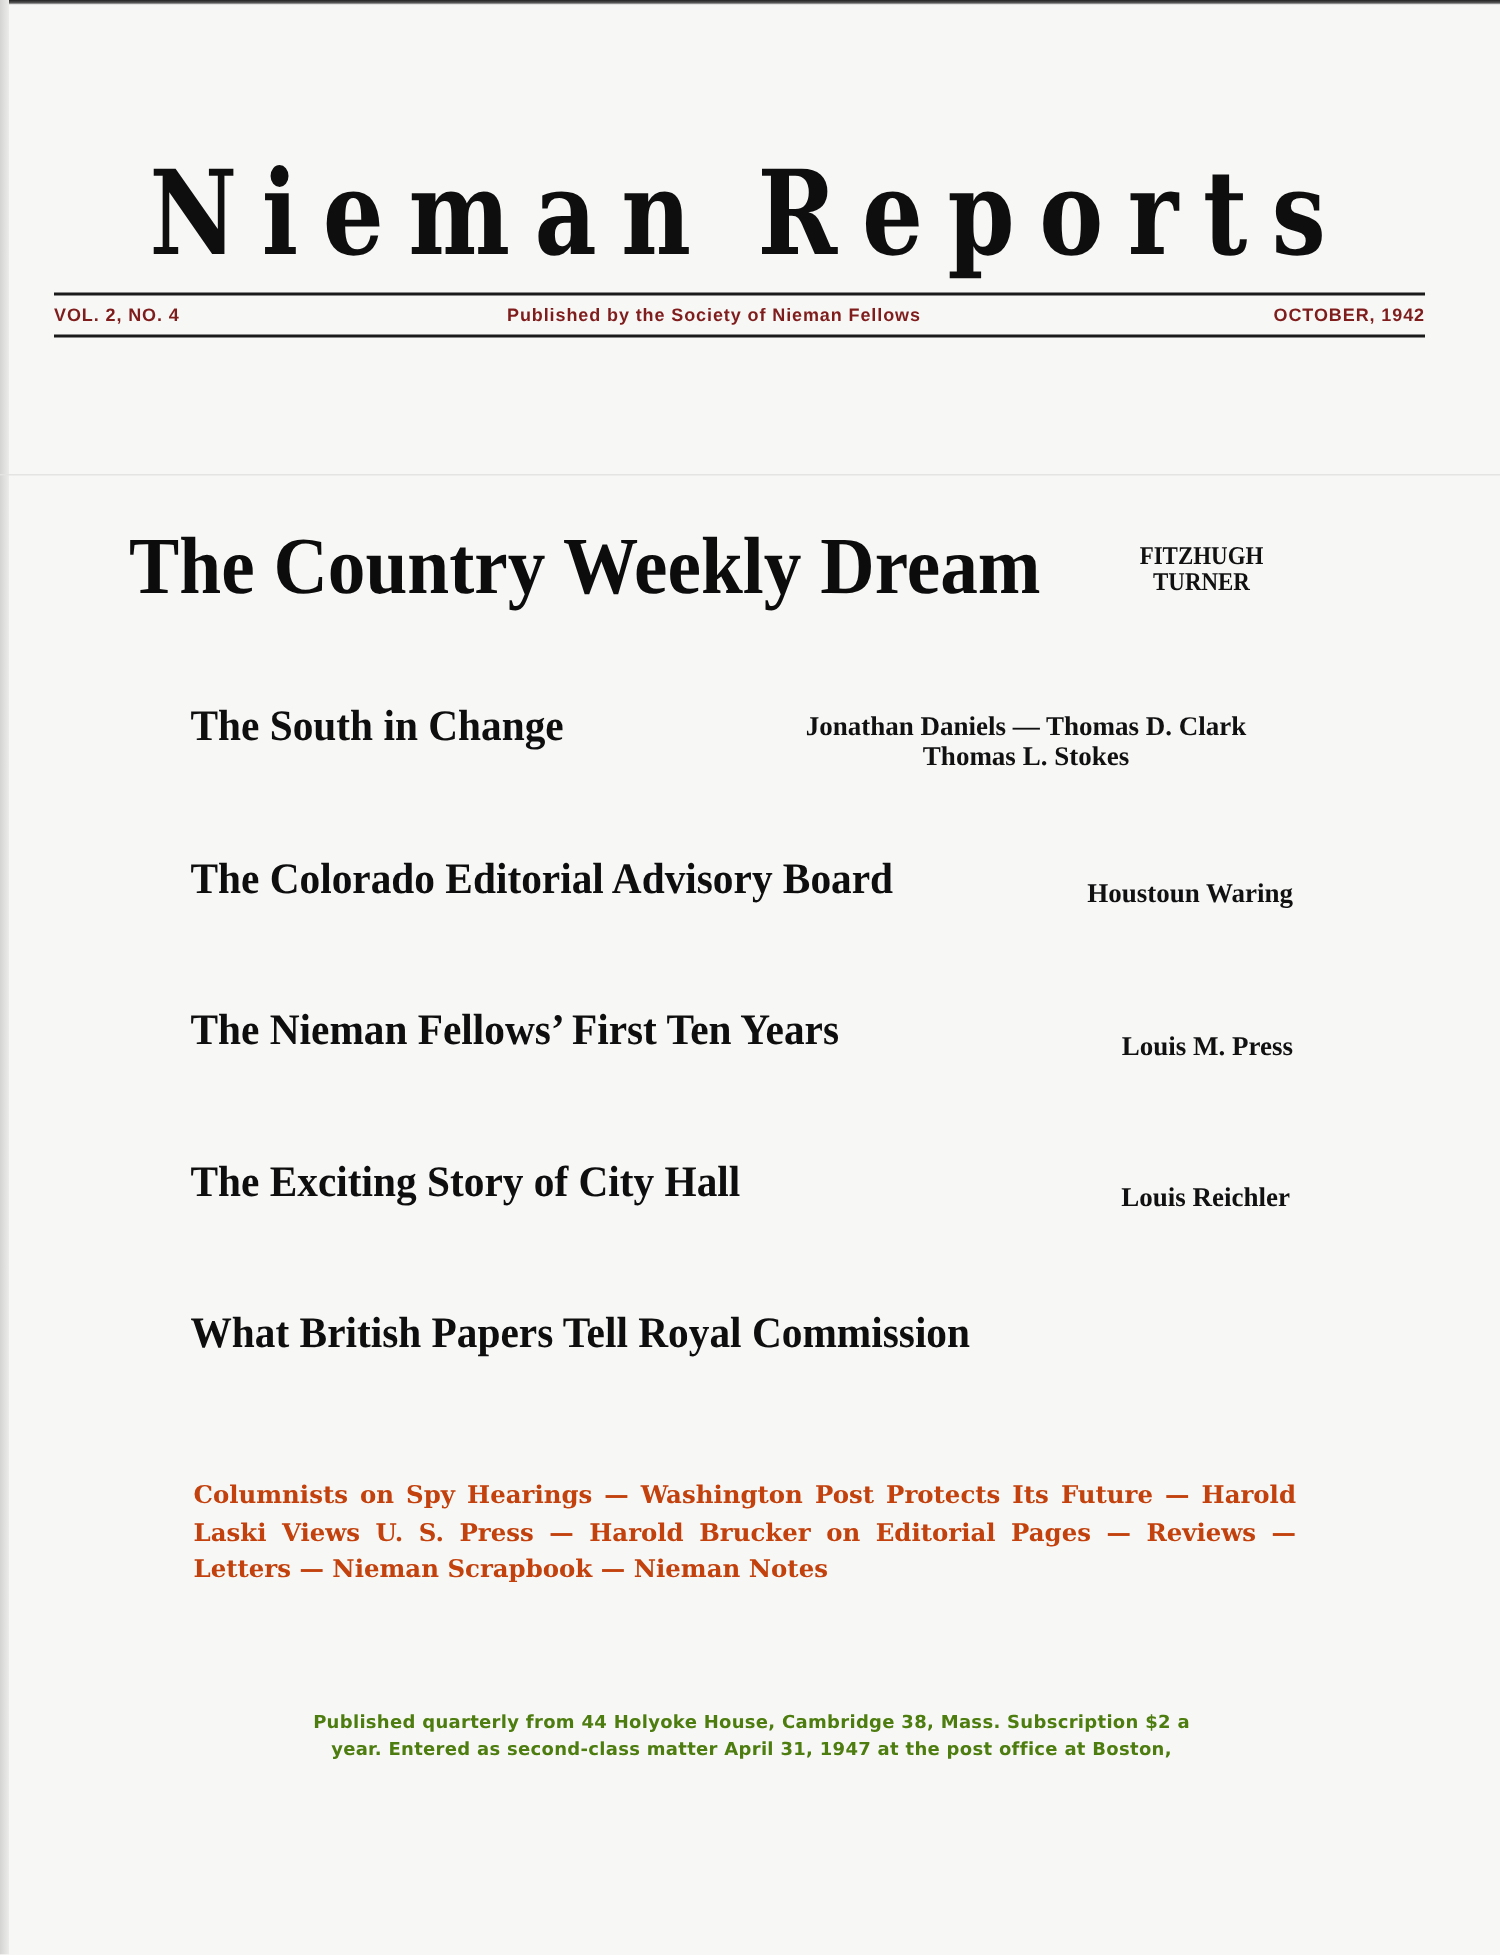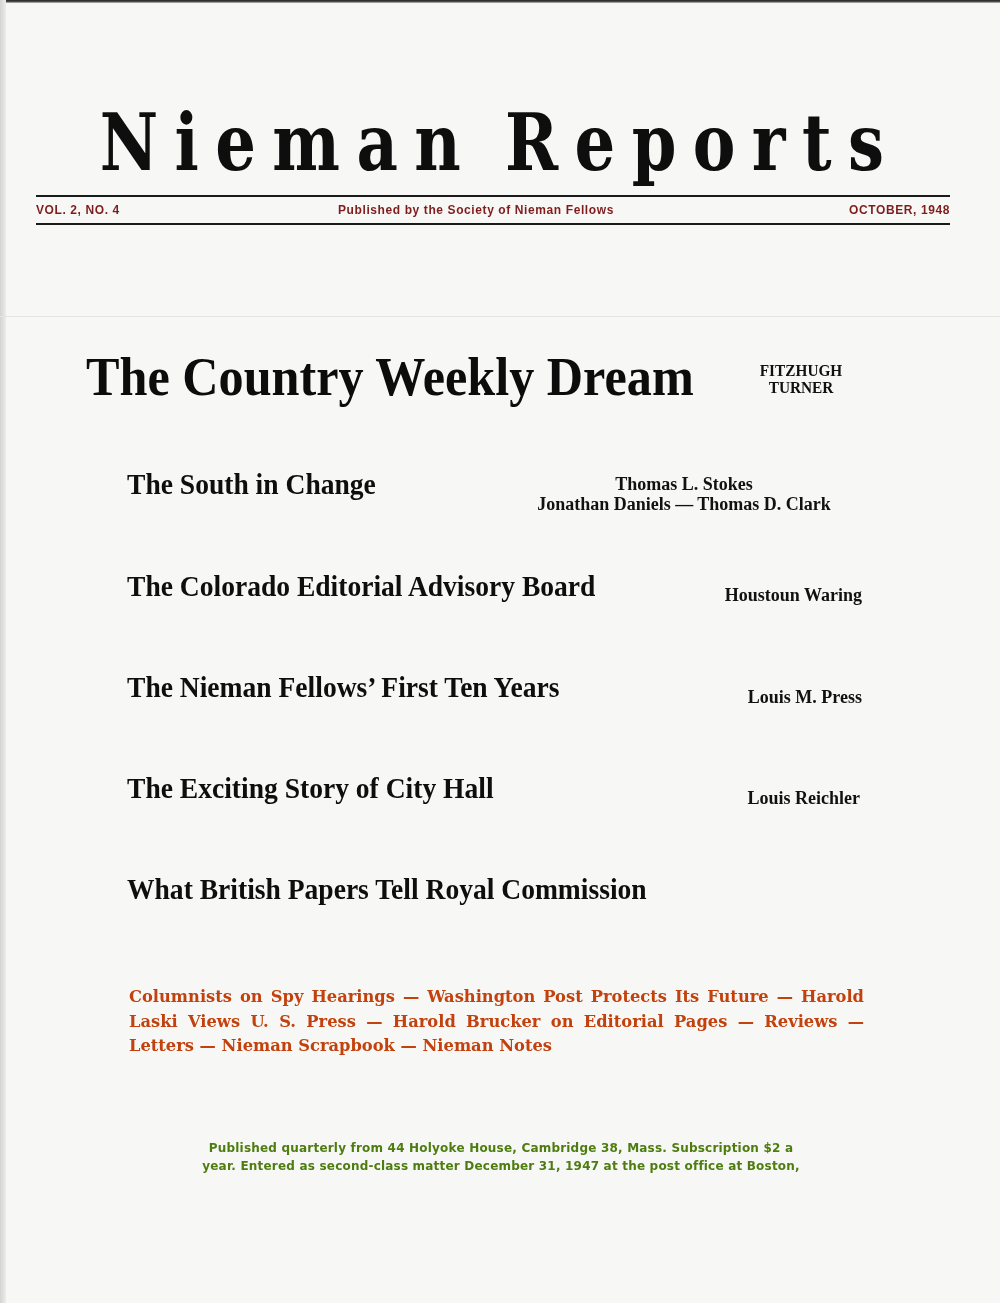--- a/index.html
+++ b/index.html
@@ -104,50 +104,50 @@
 <div class="fold-line"></div>
 
 <header>
   <div class="masthead-title">
     <span>Nieman</span><span class="gap"></span><span>Reports</span>
   </div>
   <div class="rule top"></div>
   <div class="info-line">
     <span class="info-vol">VOL. 2,  NO. 4</span>
     <span class="info-pub">Published by the Society of Nieman Fellows</span>
-    <span class="info-date">OCTOBER, 1948</span>
+    <span class="info-date">OCTOBER, 1942</span>
   </div>
   <div class="rule bottom"></div>
 </header>
 
 <section>
   <div class="lead">The Country Weekly Dream</div>
   <div class="lead-author">
     <div>FITZHUGH</div>
     <div>TURNER</div>
   </div>
 </section>
 
 <section>
   <div class="article" style="top:467px;">The South in Change</div>
   <div class="author multi" style="left:506px; top:474px; width:356px;">
+    <div>Jonathan Daniels — Thomas D. Clark</div>
     <div>Thomas L. Stokes</div>
-    <div>Jonathan Daniels — Thomas D. Clark</div>
   </div>
 
   <div class="article" style="top:569px;">The Colorado Editorial Advisory Board</div>
   <div class="author" style="right:138px; top:585px;">Houstoun Waring</div>
 
   <div class="article" style="top:670px;">The Nieman Fellows’ First Ten Years</div>
   <div class="author" style="right:138px; top:687px;">Louis M. Press</div>
 
   <div class="article" style="top:771px;">The Exciting Story of City Hall</div>
   <div class="author" style="right:140px; top:788px;">Louis Reichler</div>
 
   <div class="article" style="top:872px;">What British Papers Tell Royal Commission</div>
 </section>
 
 <div class="contents-list">Columnists on Spy Hearings — Washington Post Protects Its Future — Harold Laski Views U. S. Press — Harold Brucker on Editorial Pages — Reviews — Letters — Nieman Scrapbook — Nieman Notes</div>
 
 <footer class="footer-note">
   <div>Published quarterly from 44 Holyoke House, Cambridge 38, Mass.  Subscription $2 a</div>
-  <div>year.  Entered as second-class matter December 31, 1947 at the post office at Boston,</div>
+  <div>year.  Entered as second-class matter April 31, 1947 at the post office at Boston,</div>
 </footer>
 
 </body></html>

